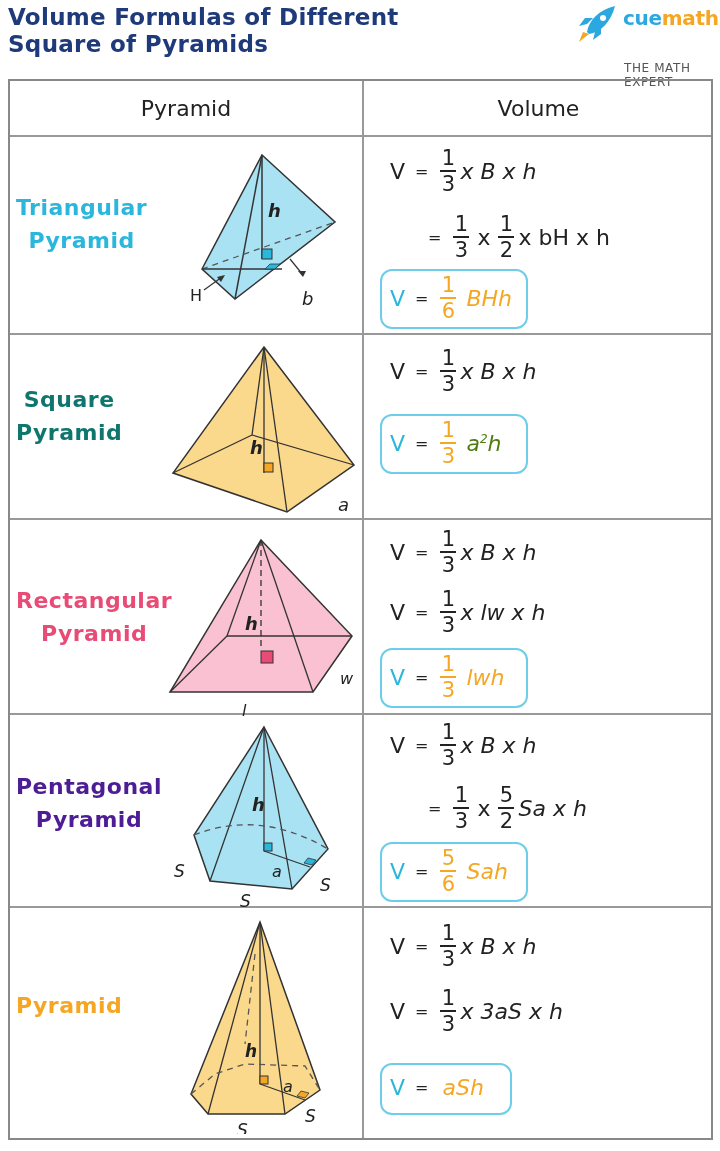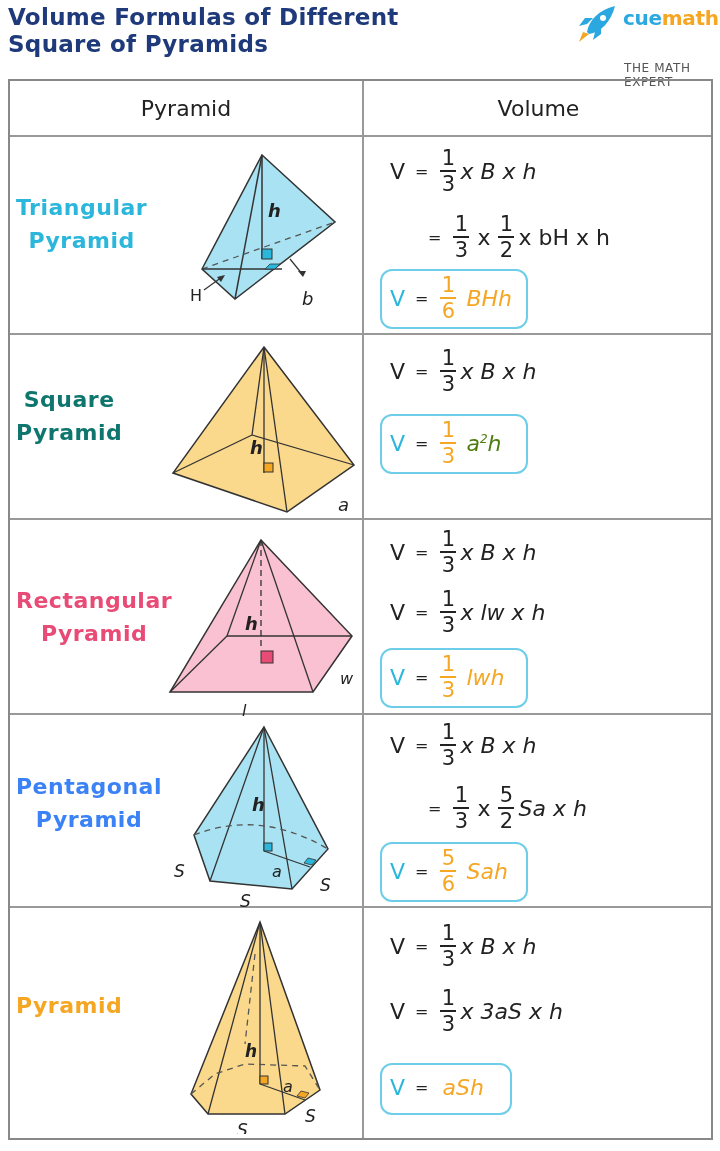--- a/index.html
+++ b/index.html
@@ -200,21 +200,21 @@
             <span>1</span>
             <span class="bar"></span>
             <span>3</span>
           </span>
         <span class="it" style="color:#f5a623;margin-left:6px;">lwh</span>
       </div>
     </div>
   </div>
 
   <div class="row" style="top:634px;height:191px;">
-    <div class="name" style="top:55px;color:#3b82f6;">
+    <div class="name" style="top:55px;color:#4c1d95;">
       <div>Pentagonal</div>
       <div>Pyramid</div>
     </div>
     <svg class="fig" style="left:150px;top:4px;" width="200" height="190" viewBox="0 0 200 190">
       <polygon points="104,8 168,130 132,170 50,162 34,116" fill="#a9e3f3" stroke="#333" stroke-width="1.5"></polygon>
       <line x1="104" y1="8" x2="50" y2="162" stroke="#333" stroke-width="1.3"></line>
       <line x1="104" y1="8" x2="132" y2="170" stroke="#333" stroke-width="1.3"></line>
       <line x1="104" y1="8" x2="104" y2="132" stroke="#333" stroke-width="1.3"></line>
       <path d="M34,116 Q100,90 168,130" fill="none" stroke="#555" stroke-width="1.3" stroke-dasharray="6,5"></path>
       <line x1="104" y1="132" x2="150" y2="148" stroke="#333" stroke-width="1.3"></line>

